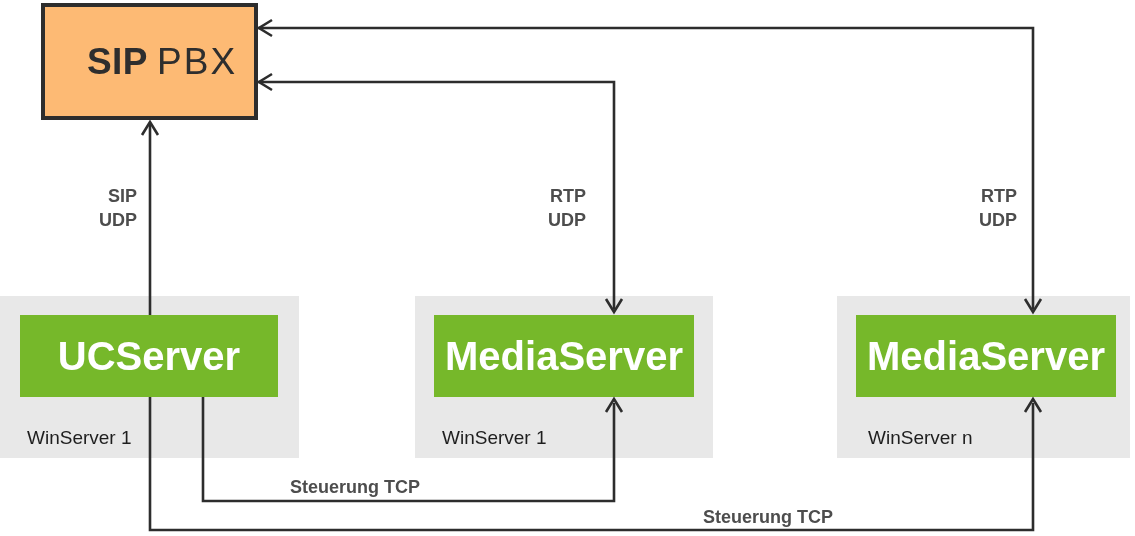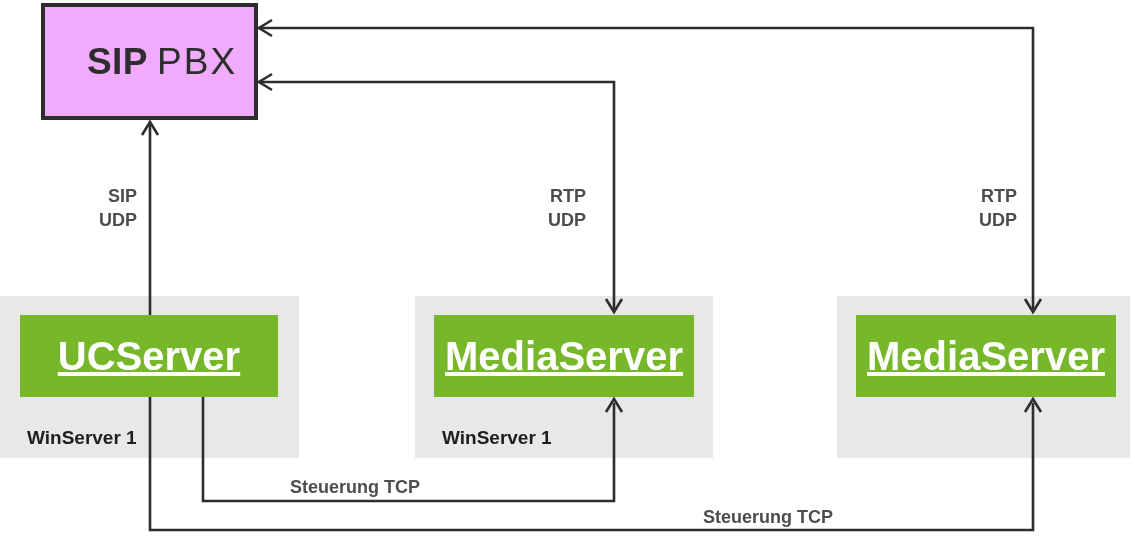--- a/index.html
+++ b/index.html
@@ -23,21 +23,21 @@
     stroke: var(--line, #2d2d2d);
     stroke-width: 2.6;
   }
   
   .pbx {
     position: absolute;
     left: 41px; top: 3px;
     width: 217px; height: 117px;
     box-sizing: border-box;
     border: 4px solid var(--line, #2b2b2b);
-    background: #f0abfc;
+    background: #fdba74;
     display: flex;
     align-items: center;
     justify-content: center;
     z-index: 3;
     padding-left: 25px;
   }
   .pbx .title {
     font-size: 37px;
     color: #2e2e2e;
     white-space: nowrap;
@@ -62,30 +62,29 @@
     height: 82px;
     background: var(--green, #76b82a);
     color: #ffffff;
     font-weight: 700;
     font-size: 40px;
     display: flex;
     align-items: center;
     justify-content: center;
     z-index: 3;
     white-space: nowrap;
-    text-decoration: underline;
   }
   .panel-1 .appbox { width: 258px; left: 20px; }
   .panel-2 .appbox { width: 260px; }
   .panel-3 .appbox { width: 260px; }
   .hostlabel {
     position: absolute;
     left: 27px; top: 131px;
     font-size: 19px;
-    font-weight: 700;
+    font-weight: 400;
     color: #1e1e1e;
     white-space: nowrap;
     z-index: 3;
   }
   .panel-3 .hostlabel { left: 31px; }
   
   .edge-label {
     position: absolute;
     font-size: 18px;
     font-weight: 700;
@@ -149,20 +148,21 @@
     <div class="hostlabel">WinServer 1</div>
   </div>
 
   <div class="panel panel-2">
     <div class="appbox">MediaServer</div>
     <div class="hostlabel">WinServer 1</div>
   </div>
 
   <div class="panel panel-3">
     <div class="appbox">MediaServer</div>
+    <div class="hostlabel">WinServer n</div>
   </div>
 
   <div class="edge-label stacked lbl-sip">
     <span>SIP</span>
     <span>UDP</span>
   </div>
   <div class="edge-label stacked lbl-rtp2">
     <span>RTP</span>
     <span>UDP</span>
   </div>

